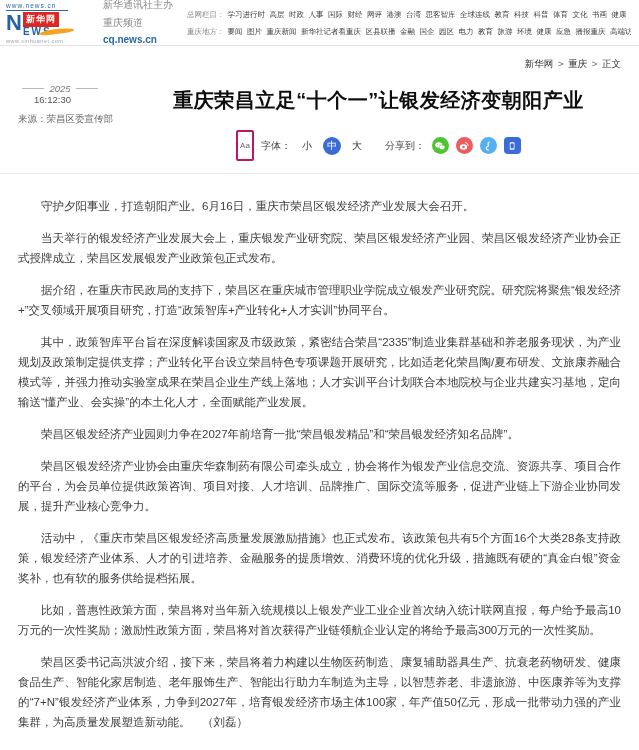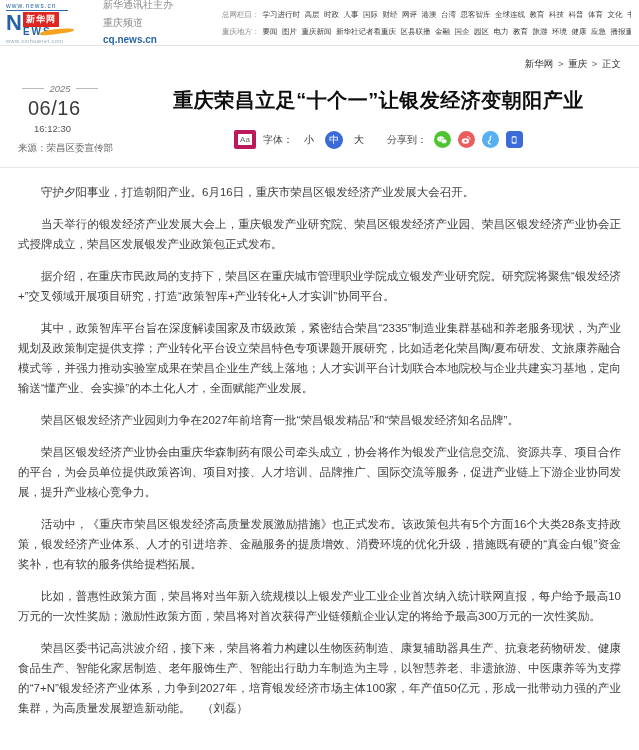--- a/index.html
+++ b/index.html
@@ -21,56 +21,56 @@
   .logo-right { display:flex; flex-direction:column; margin-left:1px; }
   .logo-cn { background:#dd2722; color:#fff; font-size:9px; font-weight:bold; padding:1px 3px; letter-spacing:1px; }
   .logo-ews { color:#2761a8; font-size:10px; font-weight:bold; letter-spacing:2px; line-height:10px; }
   .logo-swoosh { position:absolute; left:34px; top:17px; width:34px; height:5px;
                  background:#f5a31f; border-radius:60% 100% 40% 60%; transform:rotate(-8deg); }
   .logo-bottom { font-size:5.5px; color:#9aa6b5; letter-spacing:0.5px; margin-top:1px; }
   .channel { margin-left:9px; flex:none; font-size:10px; color:#8a8a8a; line-height:1.75; }
   .channel-site { color:#2966a8; font-weight:bold; }
   .navs { margin-left:14px; flex:1; overflow:hidden; }
   .nav-row { font-size:7.5px; line-height:17px; white-space:nowrap; color:#444; }
-  .nav-label { color:#8a8a8a; margin-right:3px;margin-left:35px; }
+  .nav-label { color:#8a8a8a; margin-right:3px; }
   .nav-link { margin-right:4.5px; color:#404040; }
 
   
   .breadcrumb { padding:12px 18px 2px; font-size:9.5px; color:#333;text-align:right; }
   .crumb + .crumb::before { content:" > "; color:#666; margin:0 2px; }
 
   
   .article-header { display:flex; padding:6px 18px 0; }
   .date-col { width:118px; flex:none; padding-top:4px; }
   .year-row { display:flex; align-items:center; width:76px; margin:0 auto 0 4px; }
   .year-row .dash { flex:1; height:1px; background:#b9b9b9; }
   .year { font-size:9.5px; color:#7a7a7a; padding:0 5px;font-style:italic; }
   .date-big { font-size:20px; color:#3a3a3a; letter-spacing:0.5px; margin:3px 0 3px 10px; }
   .time { font-size:9.5px; color:#555; margin-left:16px; }
   .source { font-size:9.5px; color:#666; margin-top:8px; }
   .title-col { flex:1; text-align:center; }
   .article-title { font-size:20px; font-weight:bold; color:#0e0e0e; letter-spacing:0.5px; margin:8px 8px 16px; font-family:"Liberation Sans","DejaVu Sans",sans-serif; }
   .toolbar { display:flex; justify-content:center; align-items:center; gap:7px; font-size:10px; color:#444; }
-  .aa-box { border:4px solid #be185d; border-radius:2px; font-size:8px; color:#666; padding:0 2px; line-height:11px; }
+  .aa-box { border:2px solid #be185d; border-radius:2px; font-size:8px; color:#666; padding:8px 2px; line-height:11px; }
   .fbtn { width:18px; height:18px; line-height:18px; border-radius:50%; text-align:center; color:#333; }
   .fbtn.active { background:#3b6bd6; color:#fff; }
   .share-label { margin-left:12px; }
   .share-icon { width:17px; height:17px; border-radius:50%; display:inline-flex; align-items:center; justify-content:center; }
   .share-icon svg { width:12px; height:12px; display:block; }
   .si-wechat { background:#4fc332; }
   .si-weibo  { background:#ea5d5c; }
   .si-qq     { background:#56aff0; }
   .si-mobile { background:#3b6bd6; border-radius:4px; }
 
   .divider { border:none; border-top:1px solid #e8e8e8; margin:12px 0 0; }
 
   
   .article-body { padding:14px 18px 20px; }
   .article-body p { text-indent:2em; font-size:11.5px; line-height:20px;
-                    margin:0 0 12px; color:#3d3d3d; text-align:justify; }
+                    margin:8px 0 12px; color:#3d3d3d; text-align:justify; }
 </style>
 </head>
 <body>
 
 <div class="header">
   <a class="logo">
     <div class="logo-top">www.news.cn</div>
     <div class="logo-main">
       <span class="logo-n">N</span>
       <div class="logo-right">
@@ -100,21 +100,20 @@
 
 <div class="breadcrumb"><span class="crumbs"><a class="crumb">新华网</a><a class="crumb">重庆</a><a class="crumb">正文</a></span></div>
 
 <div class="article-header">
   <div class="date-col">
     <div class="year-row">
       <span class="dash"></span>
       <span class="year">2025</span>
       <span class="dash"></span>
     </div>
-    <div class="date-big">06/16</div>
     <div class="time">16:12:30</div>
     <div class="source">来源：荣昌区委宣传部</div>
   </div>
 
   <div class="title-col">
     <h1 class="article-title">重庆荣昌立足“十个一”让银发经济变朝阳产业</h1>
     <div class="toolbar">
       <span class="aa-box">Aa</span>
       <span>字体：</span>
       <span class="fbtn">小</span>

